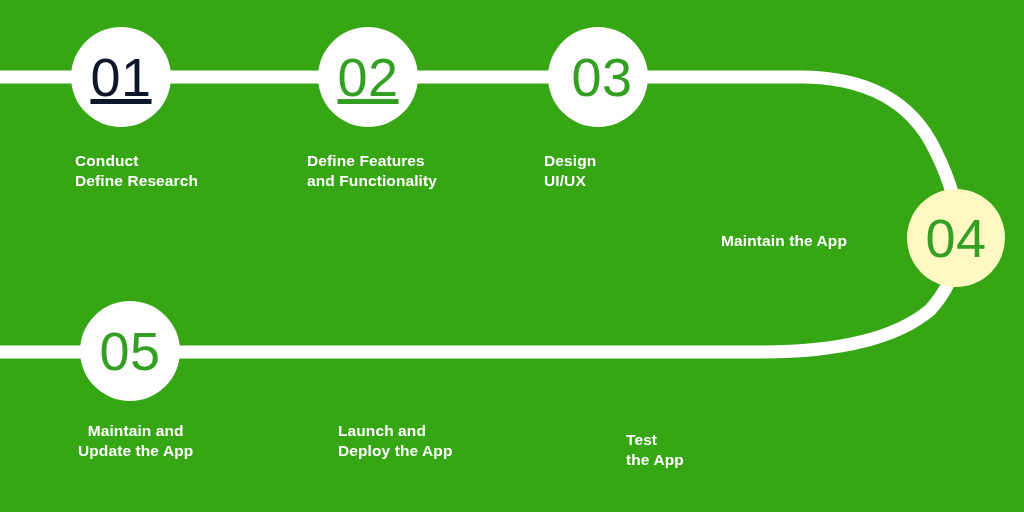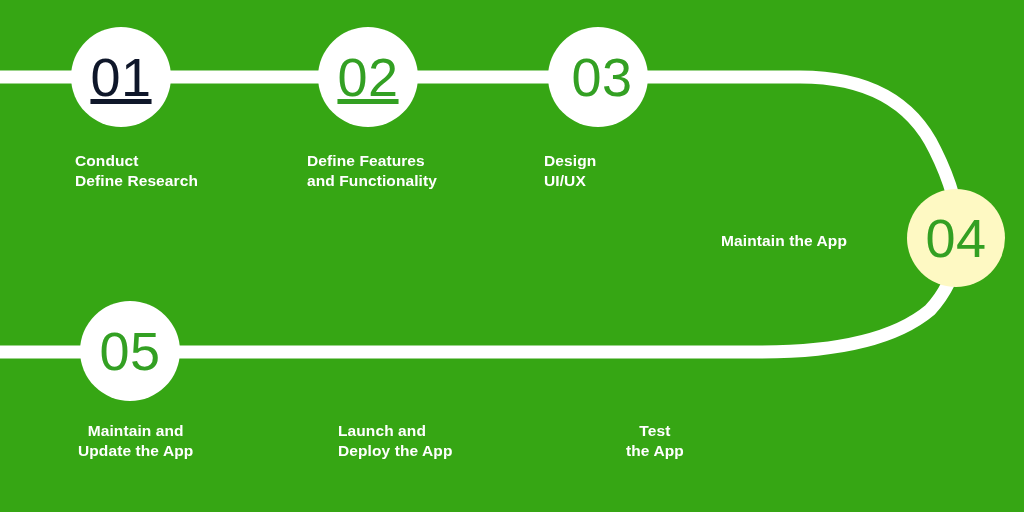--- a/index.html
+++ b/index.html
@@ -79,21 +79,21 @@
     <span class="node-number" style="color: rgb(51, 160, 35); margin-left: 8px;">03</span>
   </div>
   <div class="node-label label-left" style="top: 151px; left: 544px; text-align: left; color: rgb(255, 255, 255);">Design
 UI/UX</div>
 
   <div class="node" style="width: 98px; height: 98px; left: 907px; top: 189px; background: #fef9c3;">
     <span class="node-number" style="color: rgb(51, 160, 35);">04</span>
   </div>
   <div class="node-label label-right" style="top: 231px; left: 0px; width: 847px; text-align: right; color: rgb(255, 255, 255);">Maintain the App</div>
 
-  <div class="node-label label-left" style="top: 421px; left: 626px; text-align: center; color: rgb(255, 255, 255);">Test
+  <div class="node-label label-left" style="top: 430px; left: 626px; text-align: left; color: rgb(255, 255, 255);">Test
 the App</div>
 
   <div class="node-label label-left" style="top: 421px; left: 338px; text-align: left; color: rgb(255, 255, 255);">Launch and
 Deploy the App</div>
 
   <div class="node" style="width: 100px; height: 100px; left: 80px; top: 301px; background: rgb(255, 255, 255);">
     <span class="node-number" style="color: rgb(51, 160, 35);">05</span>
   </div>
   <div class="node-label label-left" style="top: 421px; left: 78px; text-align: center; color: rgb(255, 255, 255);">Maintain and
 Update the App</div>

